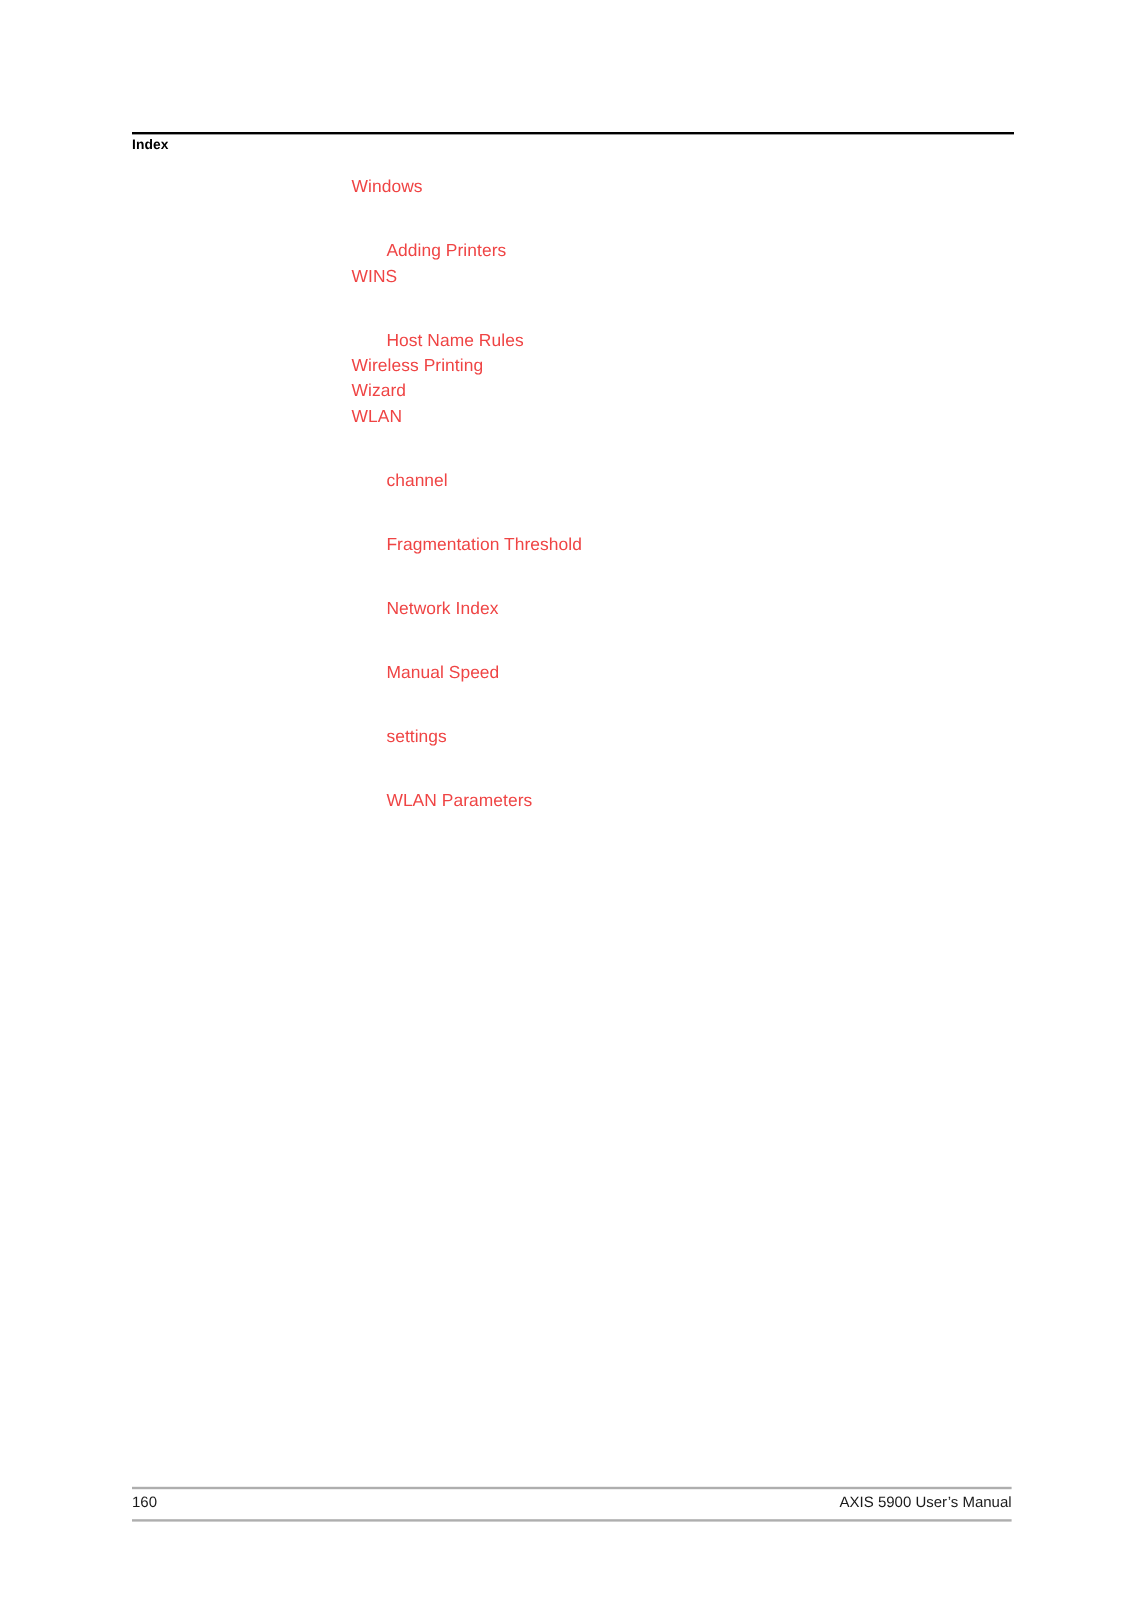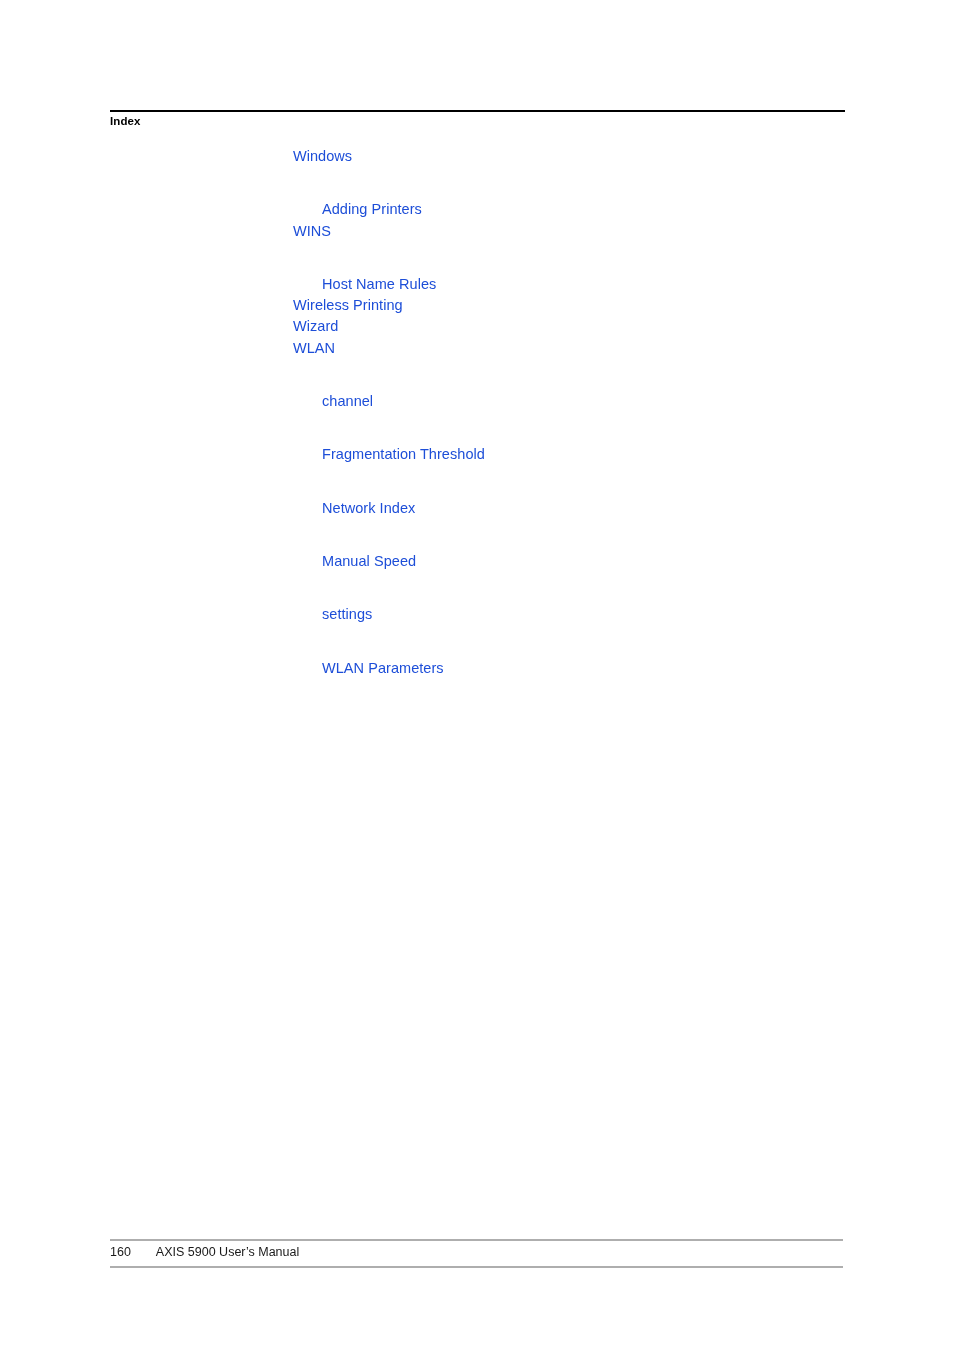--- a/index.html
+++ b/index.html
@@ -49,21 +49,21 @@
   
   .index-block {
     position: absolute;
     left: 293px;
     top: 146px;
     width: 560px;
   }
   .index-entry {
     font-size: 14.5px;
     line-height: 21.3px;
-    color: #1d4ed8;
+    color: #ef4444;
     white-space: nowrap;
     letter-spacing: 0.05px;
   }
   .index-entry.level-1 {
     padding-left: 0px;
   }
   .index-entry.level-2 {
     padding-left: 29px;
     margin-top: 32px;
   }
@@ -86,21 +86,21 @@
     background: #aeaeae;
   }
   .footer {
     position: absolute;
     left: 110px;
     top: 1244px;
     width: 733px;
     height: 20px;
     display: flex;
     align-items: flex-start;
-    justify-content: flex-start;
+    justify-content: space-between;
   }
   .footer-page-number {
     font-size: 12.5px;
     line-height: 16px;
     color: #1a1a1a;
     white-space: nowrap;
   }
   .footer-manual-title {
     font-size: 12.5px;
     line-height: 16px;

